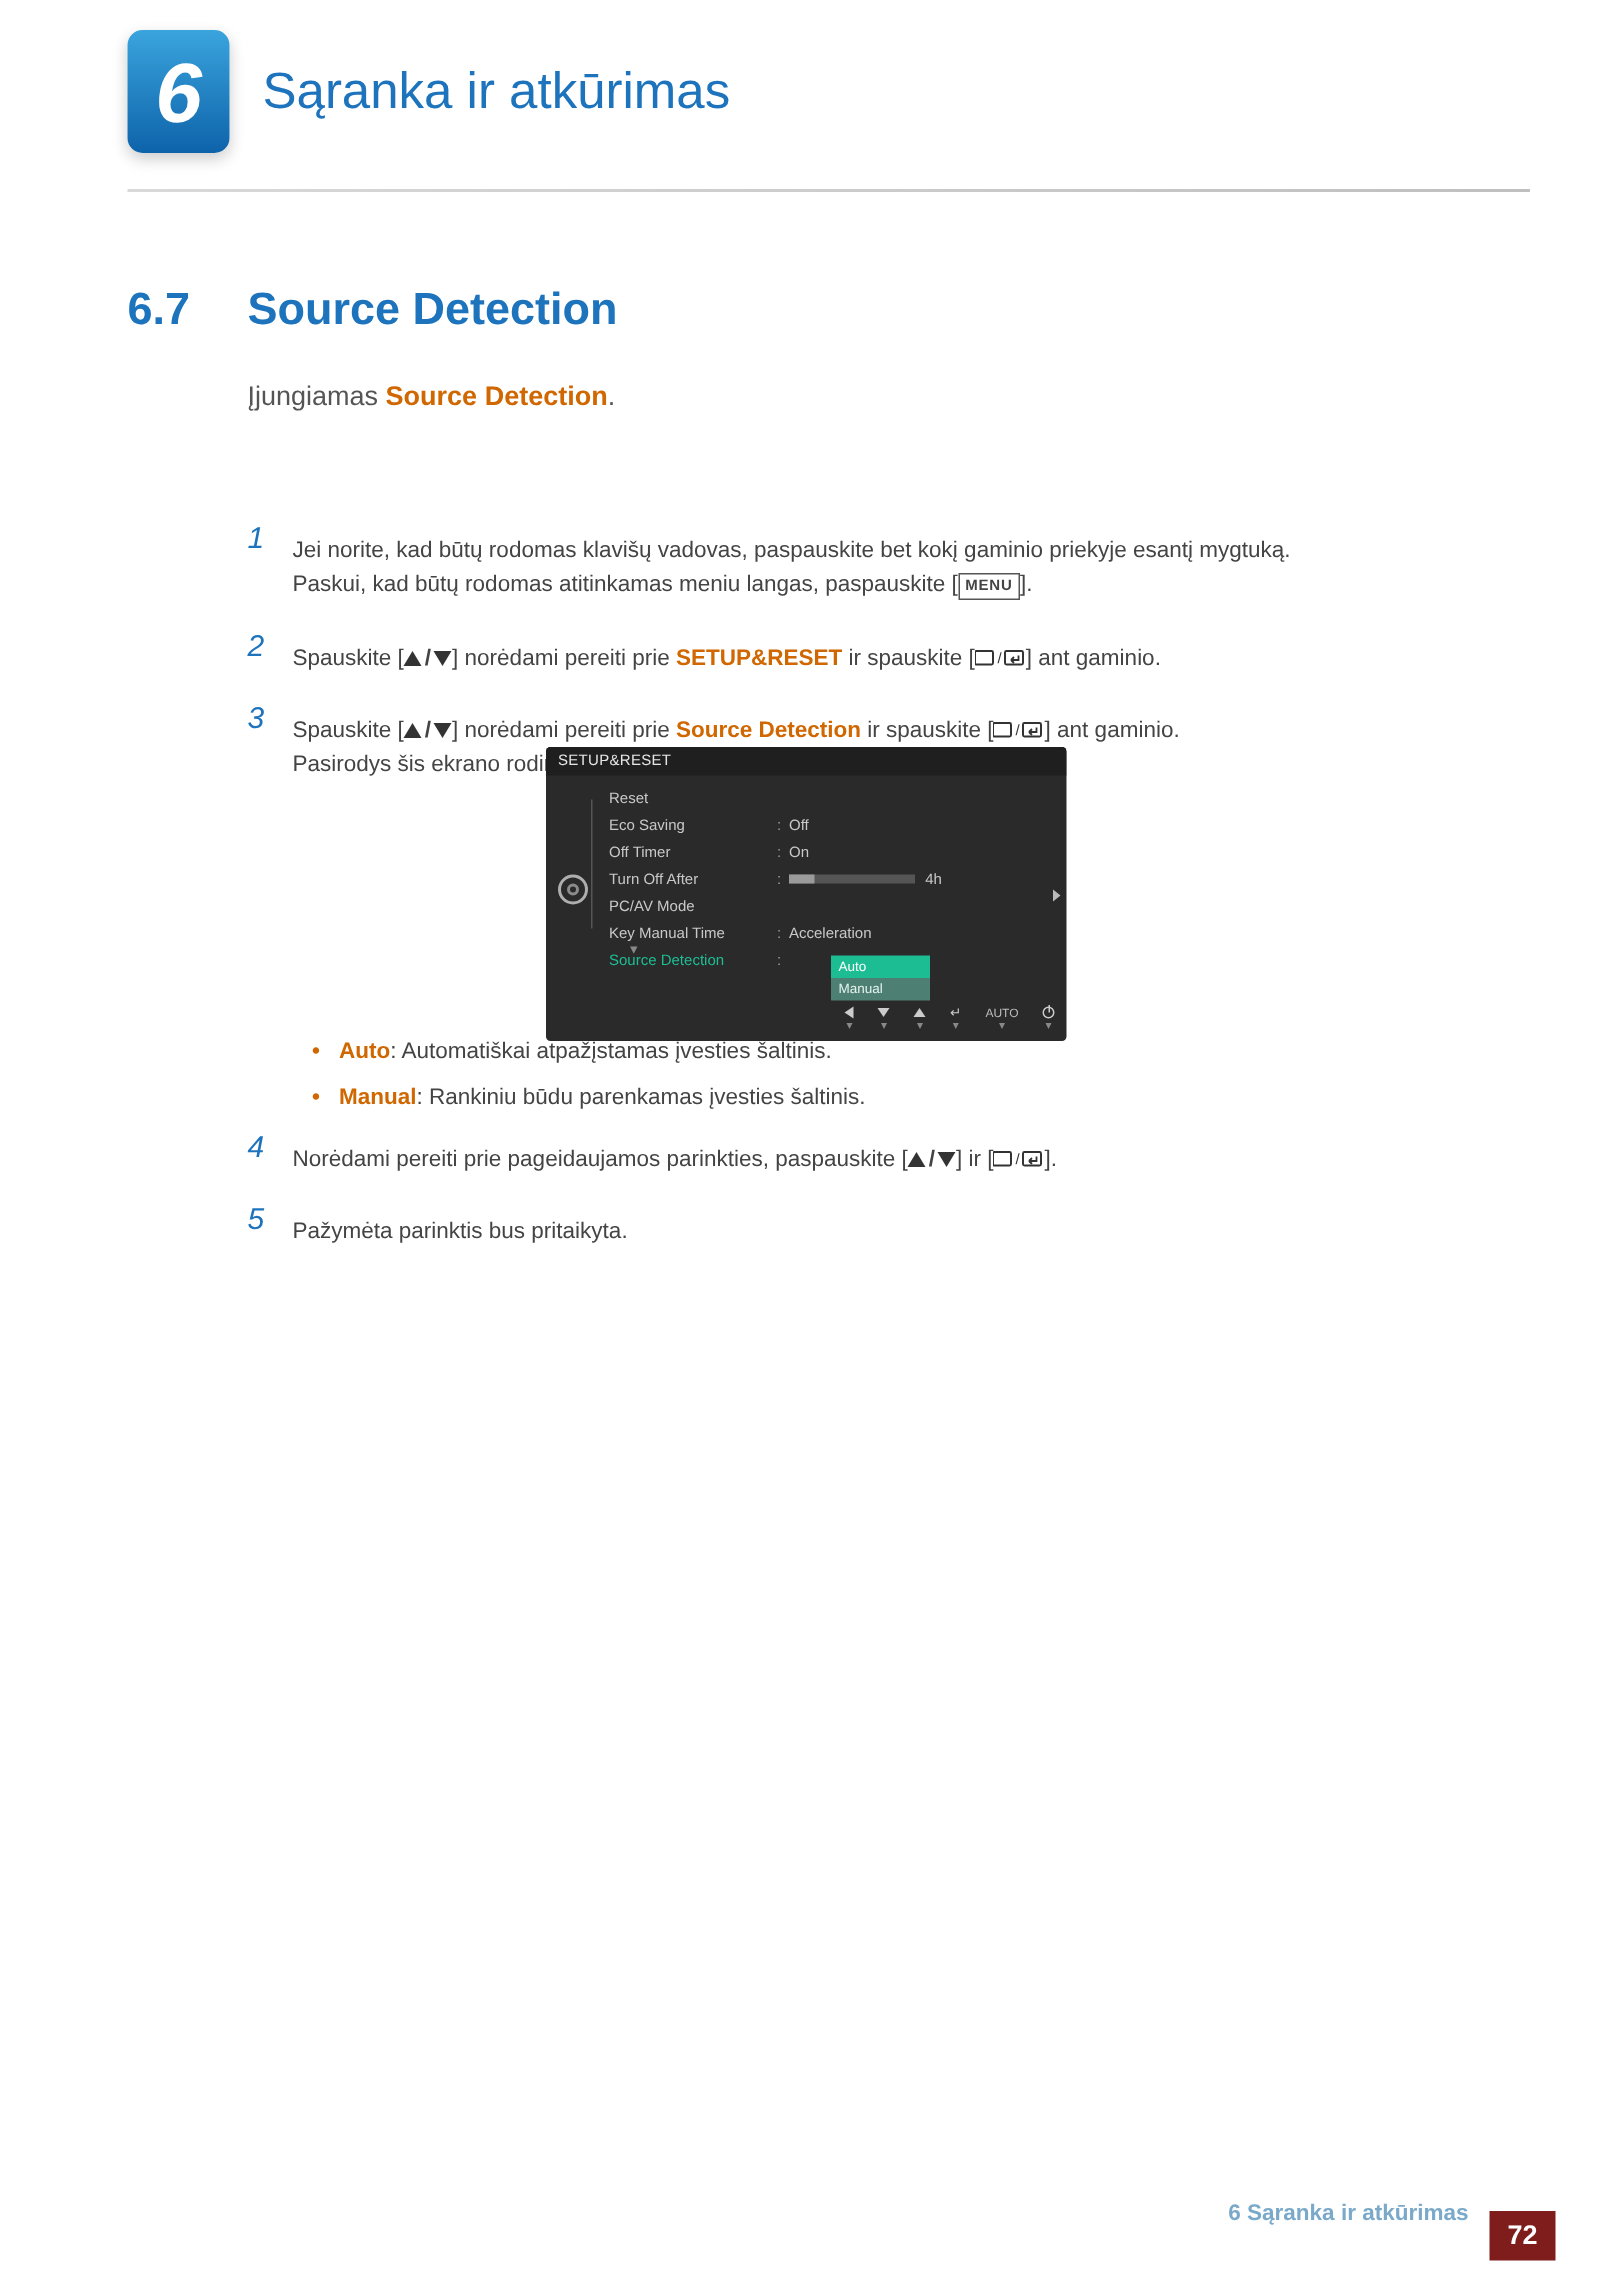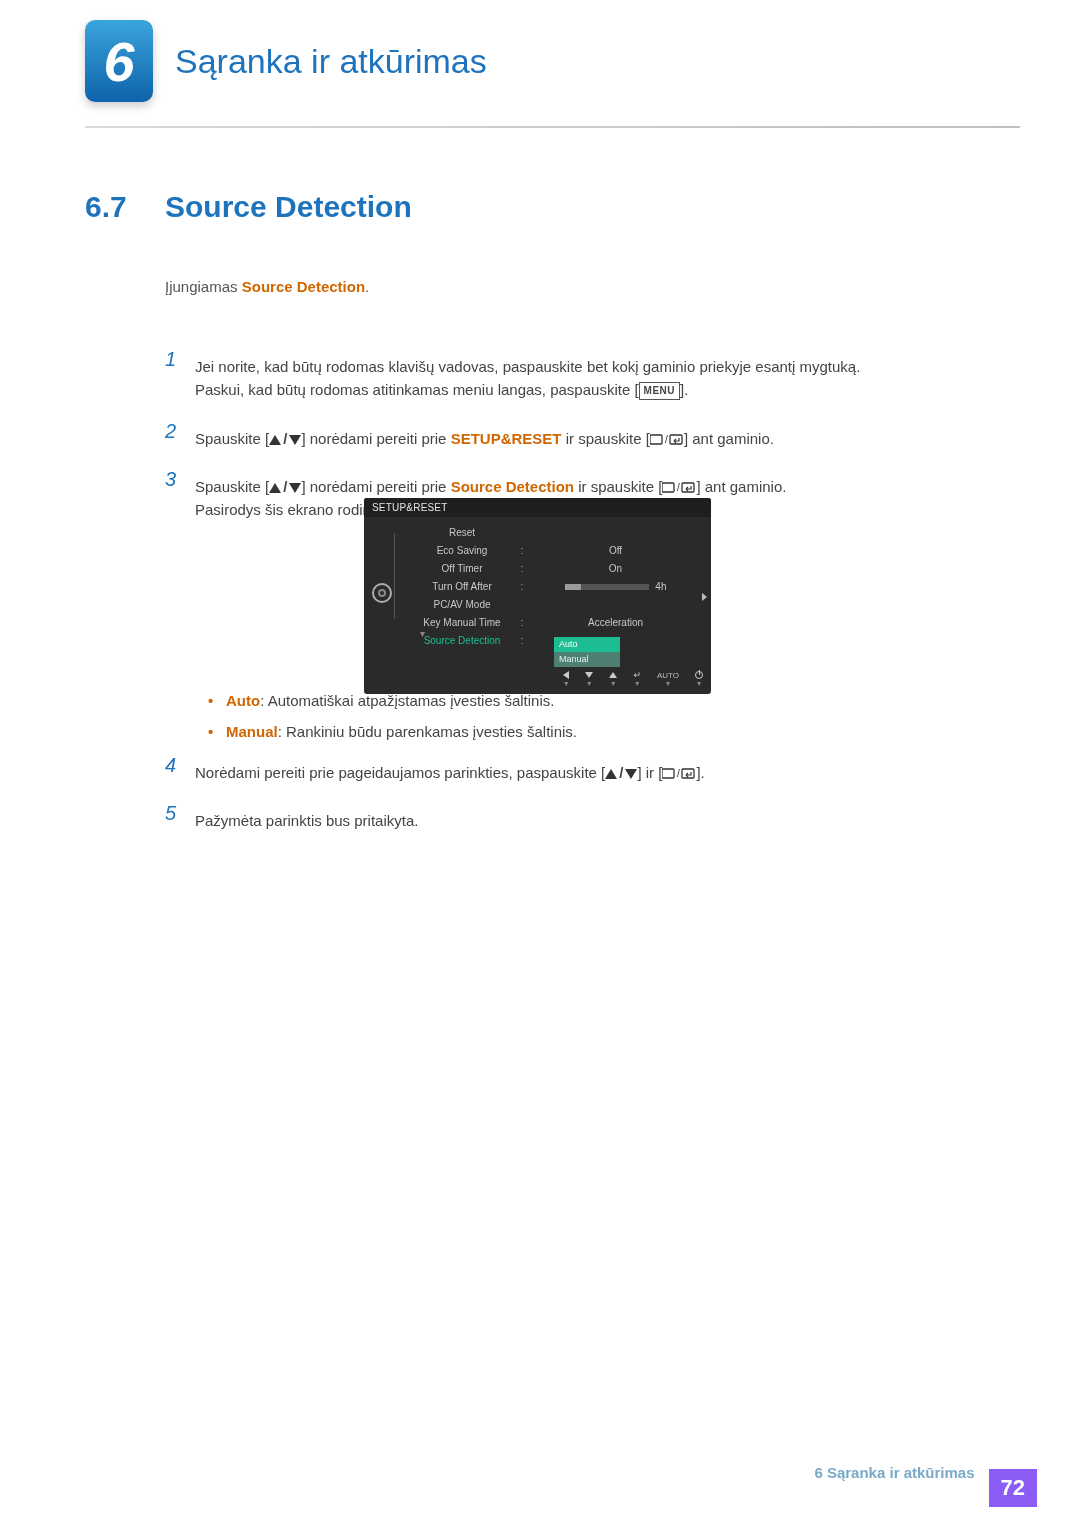--- a/index.html
+++ b/index.html
@@ -8,41 +8,41 @@
 
   .hdr { position: absolute; top: 20px; left: 85px; right: 40px; display: flex; align-items: center; }
   .badge { width: 68px; height: 82px; background: linear-gradient(180deg,#3aa4dd,#0e63aa); border-radius: 10px; display: flex; align-items: center; justify-content: center; color: #fff; font-size: 56px; font-weight: 700; font-style: italic; box-shadow: 0 4px 10px rgba(0,0,0,.2); }
   .chapter-title { margin-left: 22px; color: #1d74bd; font-size: 34px; font-weight: 400; }
   .hdr-line { position: absolute; top: 126px; left: 85px; right: 60px; height: 2px; background: linear-gradient(90deg,#d9d9d9,#bfbfbf); }
 
   .sec-row { position: absolute; top: 190px; left: 85px; display: flex; align-items: flex-start; }
   .sec-num { color: #1d74bd; font-size: 30px; font-weight: 700; width: 80px; }
   .sec-title { color: #1d74bd; font-size: 30px; font-weight: 700; }
 
-  .intro { position: absolute; top: 254px; left: 165px; font-size: 15px; color: #555; margin-top: 24px; }
+  .intro { position: absolute; top: 254px; left: 165px; font-size: 18px; color: #555; }
   .intro .orange { color: #d06700; font-weight: 700; }
 
   .subsec { position: absolute; top: 300px; left: 165px; color: #1d74bd; font-size: 19px; font-weight: 700; }
 
   .steps { position: absolute; top: 344px; left: 165px; right: 70px; }
   .step { display: flex; margin-bottom: 14px; font-size: 15px; color: #444; line-height: 1.55; }
   .step .n { width: 30px; flex: none; color: #1d74bd; font-style: italic; font-size: 20px; font-weight: 400; }
   .step .t { flex: 1; margin-top: 11px; }
   .orange { color: #d06700; font-weight: 700; }
   .menu-box { display: inline-block; border: 1px solid #555; padding: 0 4px; font-size: 10px; font-weight: 700; letter-spacing: .5px; vertical-align: 1px; }
 
   .tri-up, .tri-down { display: inline-block; width: 0; height: 0; vertical-align: -1px; }
   .tri-up { border-left: 6px solid transparent; border-right: 6px solid transparent; border-bottom: 10px solid #333; }
   .tri-down { border-left: 6px solid transparent; border-right: 6px solid transparent; border-top: 10px solid #333; }
   .sep { display: inline-block; padding: 0 2px; font-weight: 700; }
 
   .osd { position: absolute; top: 498px; left: 364px; width: 347px; background: #2a2a2a; border-radius: 3px; overflow: hidden; font-size: 10px; color: #c8c8c8; }
   .osd-title { background: #1f1f1f; padding: 4px 8px; font-size: 10px; color: #e5e5e5; letter-spacing: .2px; }
   .osd-body { padding: 6px 6px 4px 6px; position: relative; }
-  .osd-row { display: flex; align-items: center; height: 18px; padding-left: 36px; text-align: center; }
+  .osd-row { display: flex; align-items: center; height: 18px; padding-left: 36px; }
   .osd-row .lbl { width: 112px; }
   .osd-row .colon { width: 8px; color: #9d9d9d; }
   .osd-row .val { flex: 1; }
   .osd-row.sel .lbl { color: #1dbd93; }
   .osd-slider { display: inline-block; width: 84px; height: 6px; background: #555; vertical-align: middle; position: relative; }
   .osd-slider .fill { position: absolute; left: 0; top: 0; bottom: 0; width: 20%; background: #9a9a9a; }
   .osd-slider-val { margin-left: 4px; }
   .osd-gear { position: absolute; left: 8px; top: 66px; width: 20px; height: 20px; border: 2px solid #aeaeae; border-radius: 50%; }
   .osd-gear::after { content: ""; position: absolute; inset: 4px; border: 2px solid #8a8a8a; border-radius: 50%; }
   .osd-pipe { position: absolute; left: 30px; top: 16px; bottom: 48px; width: 1px; background: #565656; }
@@ -66,21 +66,21 @@
   .ft-pwr::after{content:"";position:absolute;left:3px;top:-2px;width:1px;height:5px;background:#ccc;}
 
   .bullets { position: absolute; top: 690px; left: 208px; right: 90px; font-size: 15px; color: #444; }
   .bullets .b { display: flex; margin-bottom: 8px; line-height: 1.5; }
   .bullets .dot { width: 18px; flex: none; color: #d06700; font-weight: 700; }
 
   .steps2 { position: absolute; top: 750px; left: 165px; right: 70px; }
 
   .footer { position: absolute; bottom: 20px; right: 43px; display: flex; align-items: center; gap: 14px; }
   .footer .txt { color: #7aa9c9; font-size: 15px; font-weight: 700; }
-  .footer .pg { background: #8b5cf6; color: #fff; font-weight: 700; font-size: 22px; padding: 6px 12px; margin-top: 31px; }
+  .footer .pg { background: #7f1d1d; color: #fff; font-weight: 700; font-size: 18px; padding: 6px 12px; margin-top: 31px; }
 
   svg.rect-enter { vertical-align: -2px; }
 </style>
 </head>
 <body>
 
 <div class="page">
 
   <div class="hdr">
     <div class="badge">

